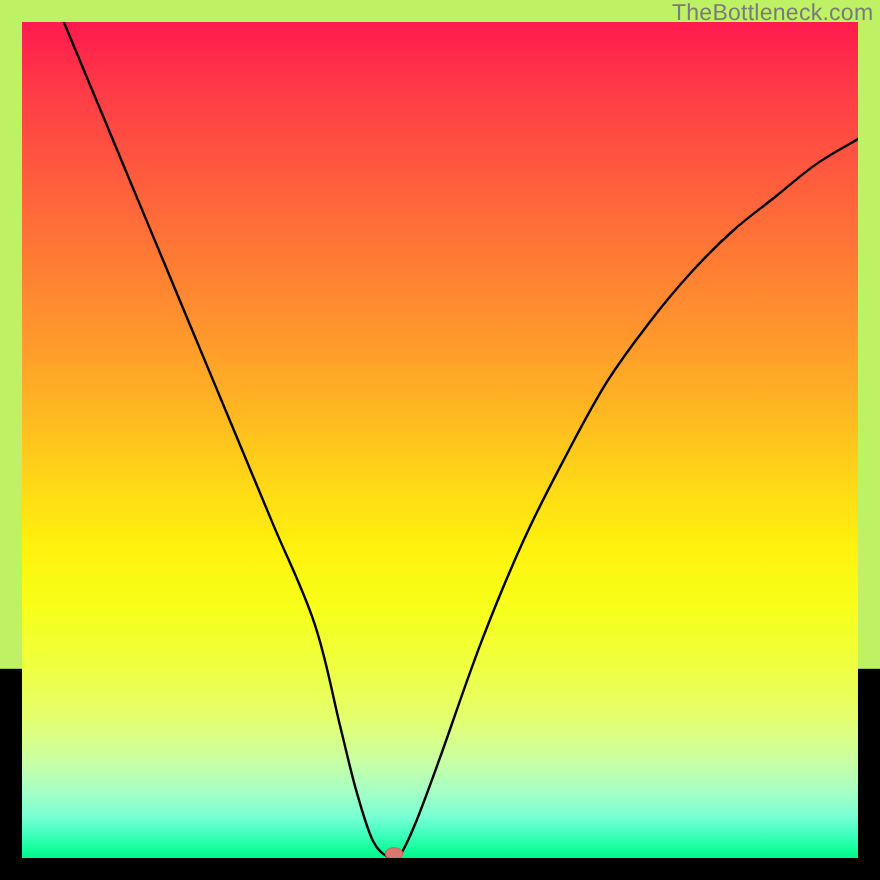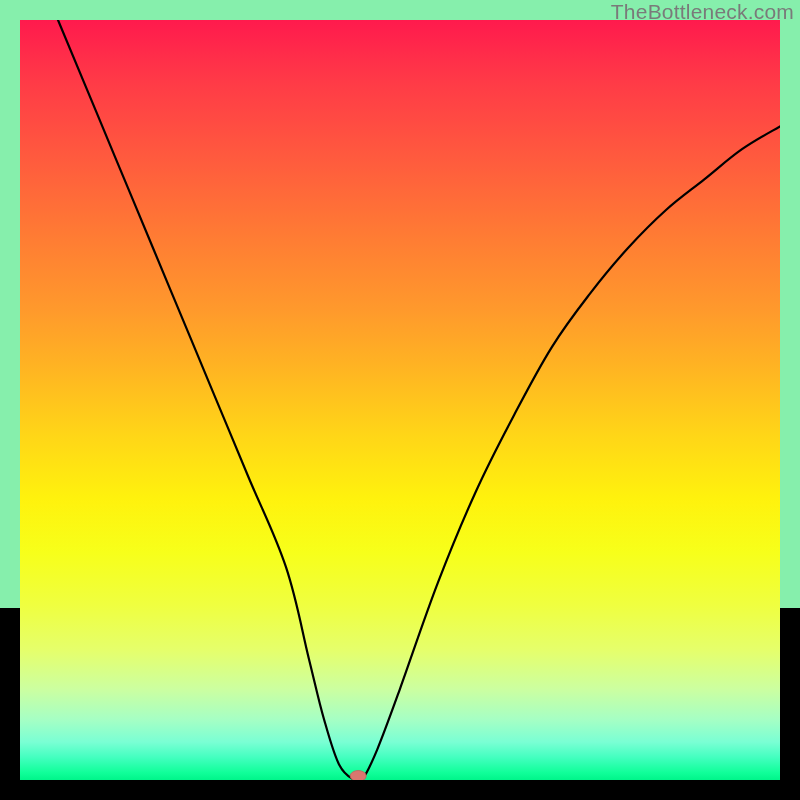--- a/index.html
+++ b/index.html
@@ -8,21 +8,21 @@
     width: 800px;
     height: 800px;
     overflow: hidden;
     background: #000;
     font-family: Arial, Helvetica, sans-serif;
   }
   .wrap {
     position: relative;
     width: 800px;
     height: 608px;
-    background: #86efac;
+    background: #bef264;
   }
   .plot {
     position: absolute;
     left: 20px;
     top: 20px;
     width: 760px;
     height: 760px;
   }
   .gradient {
     position: absolute;

